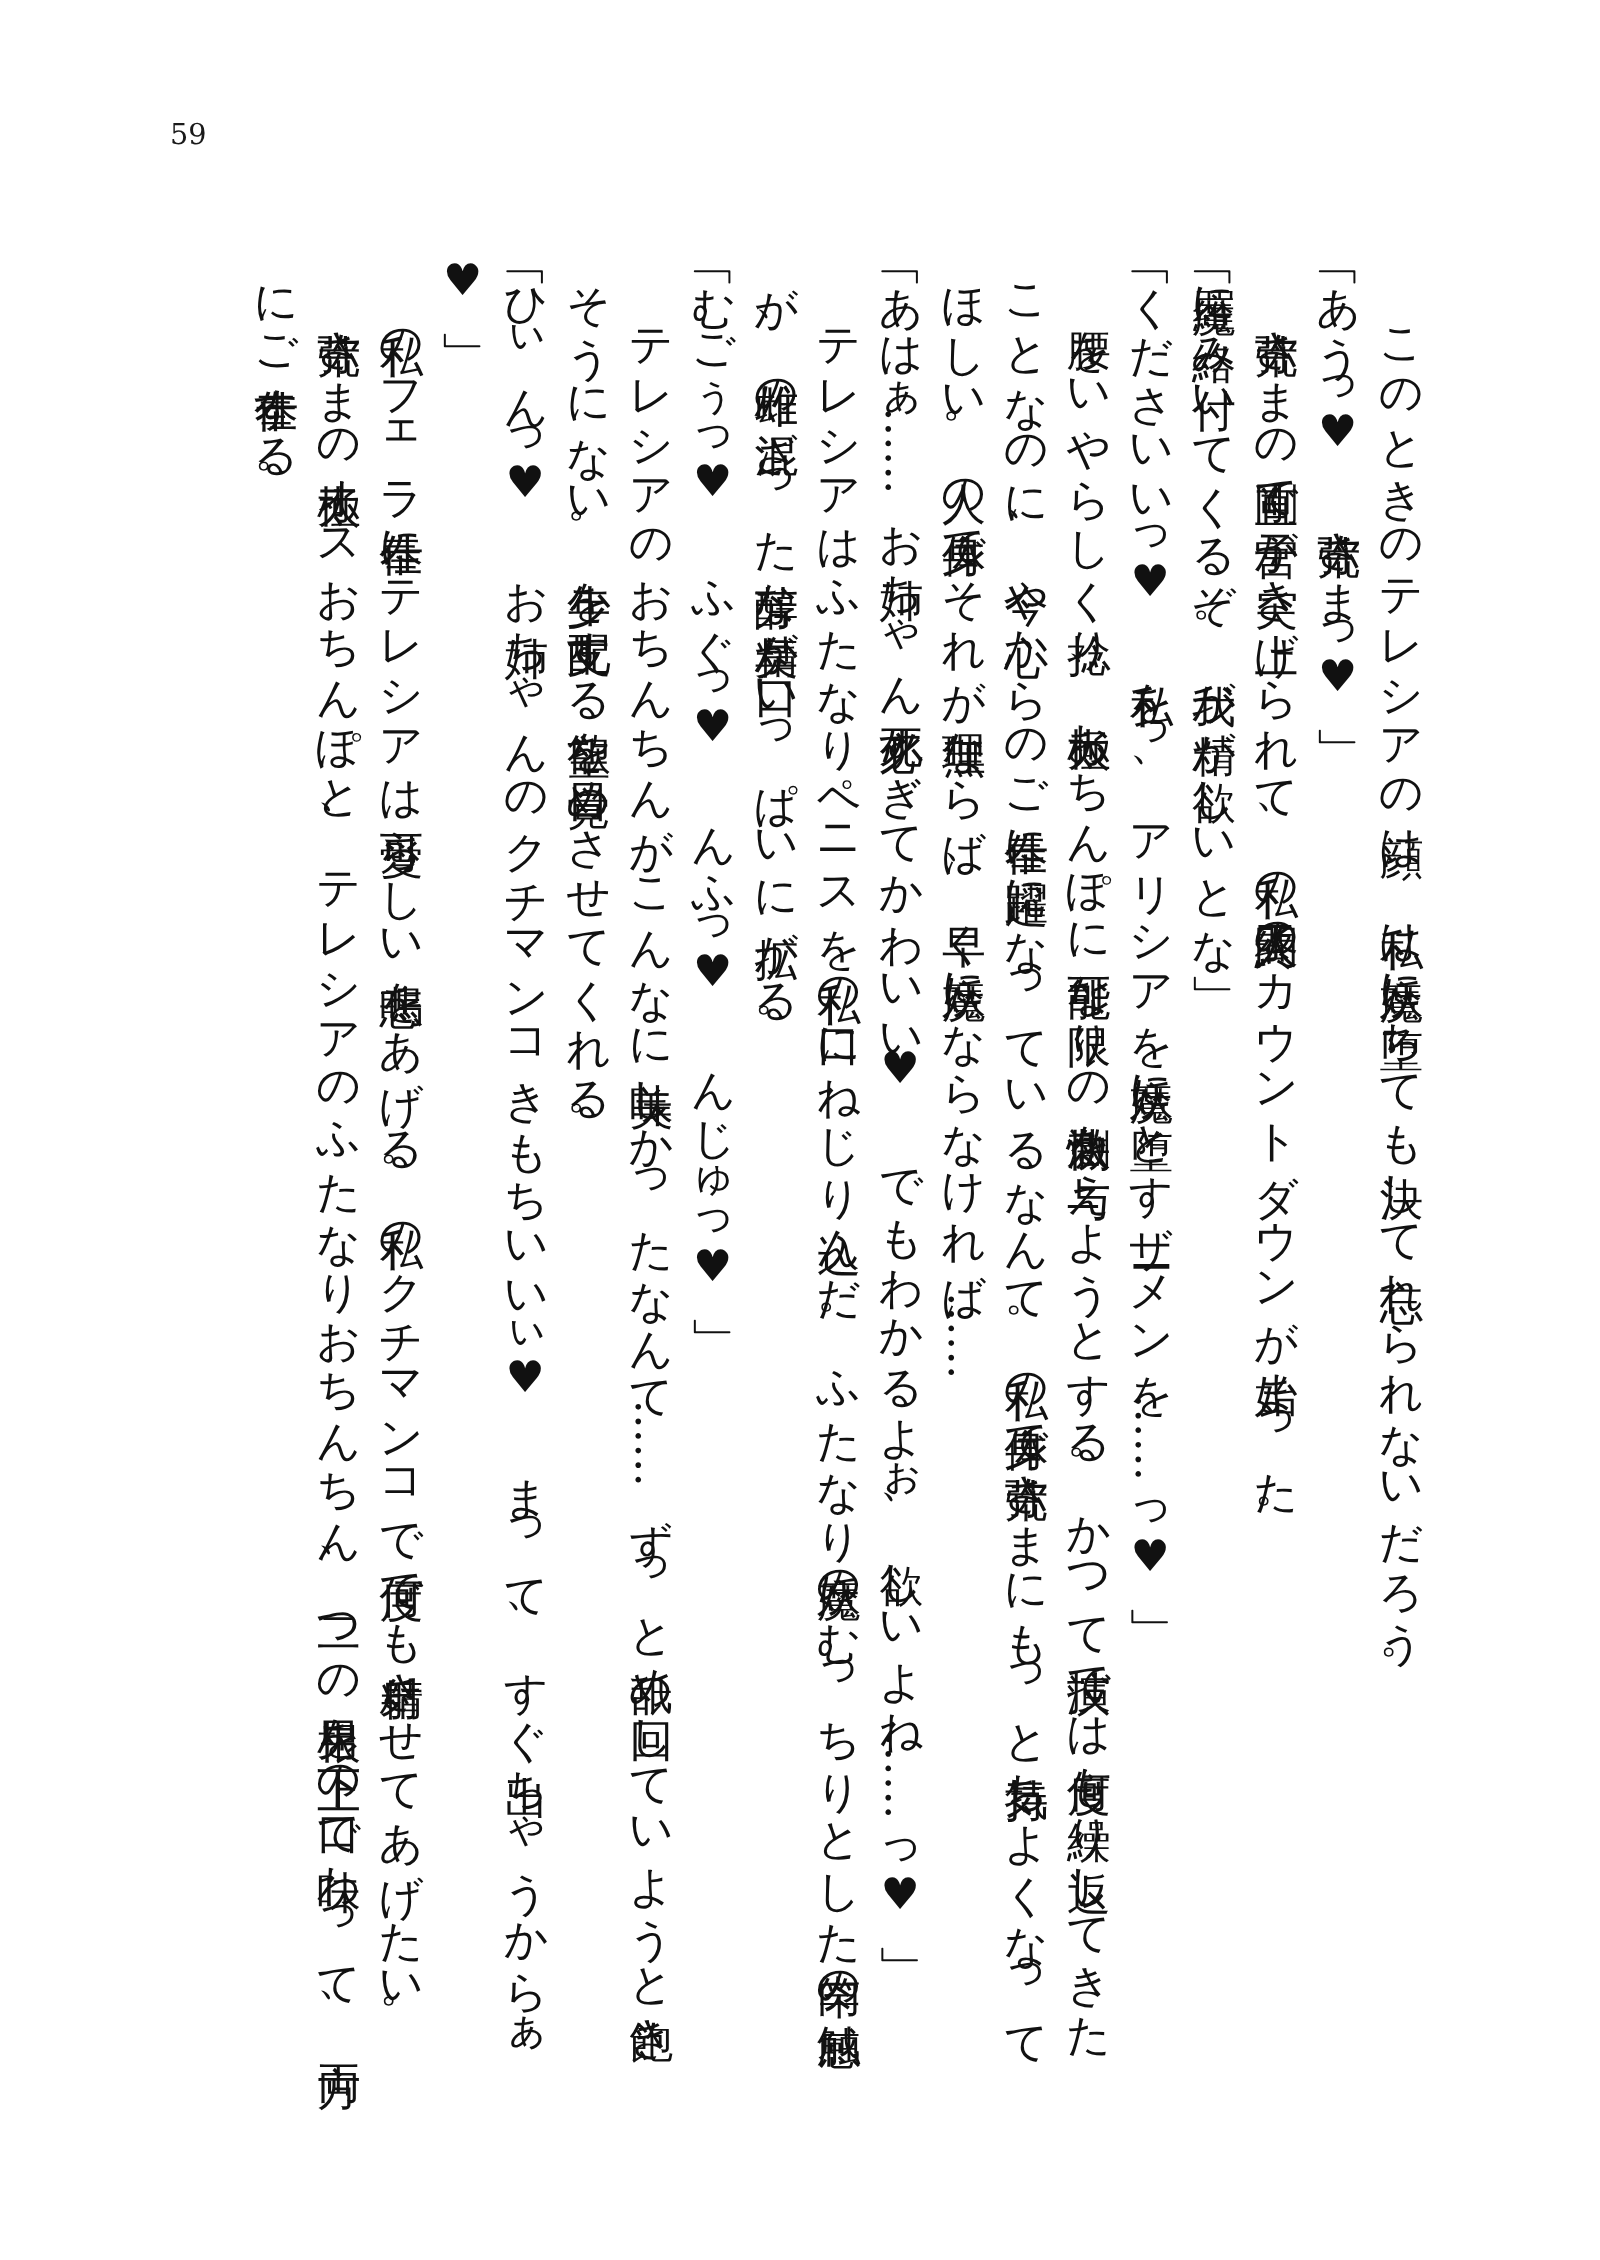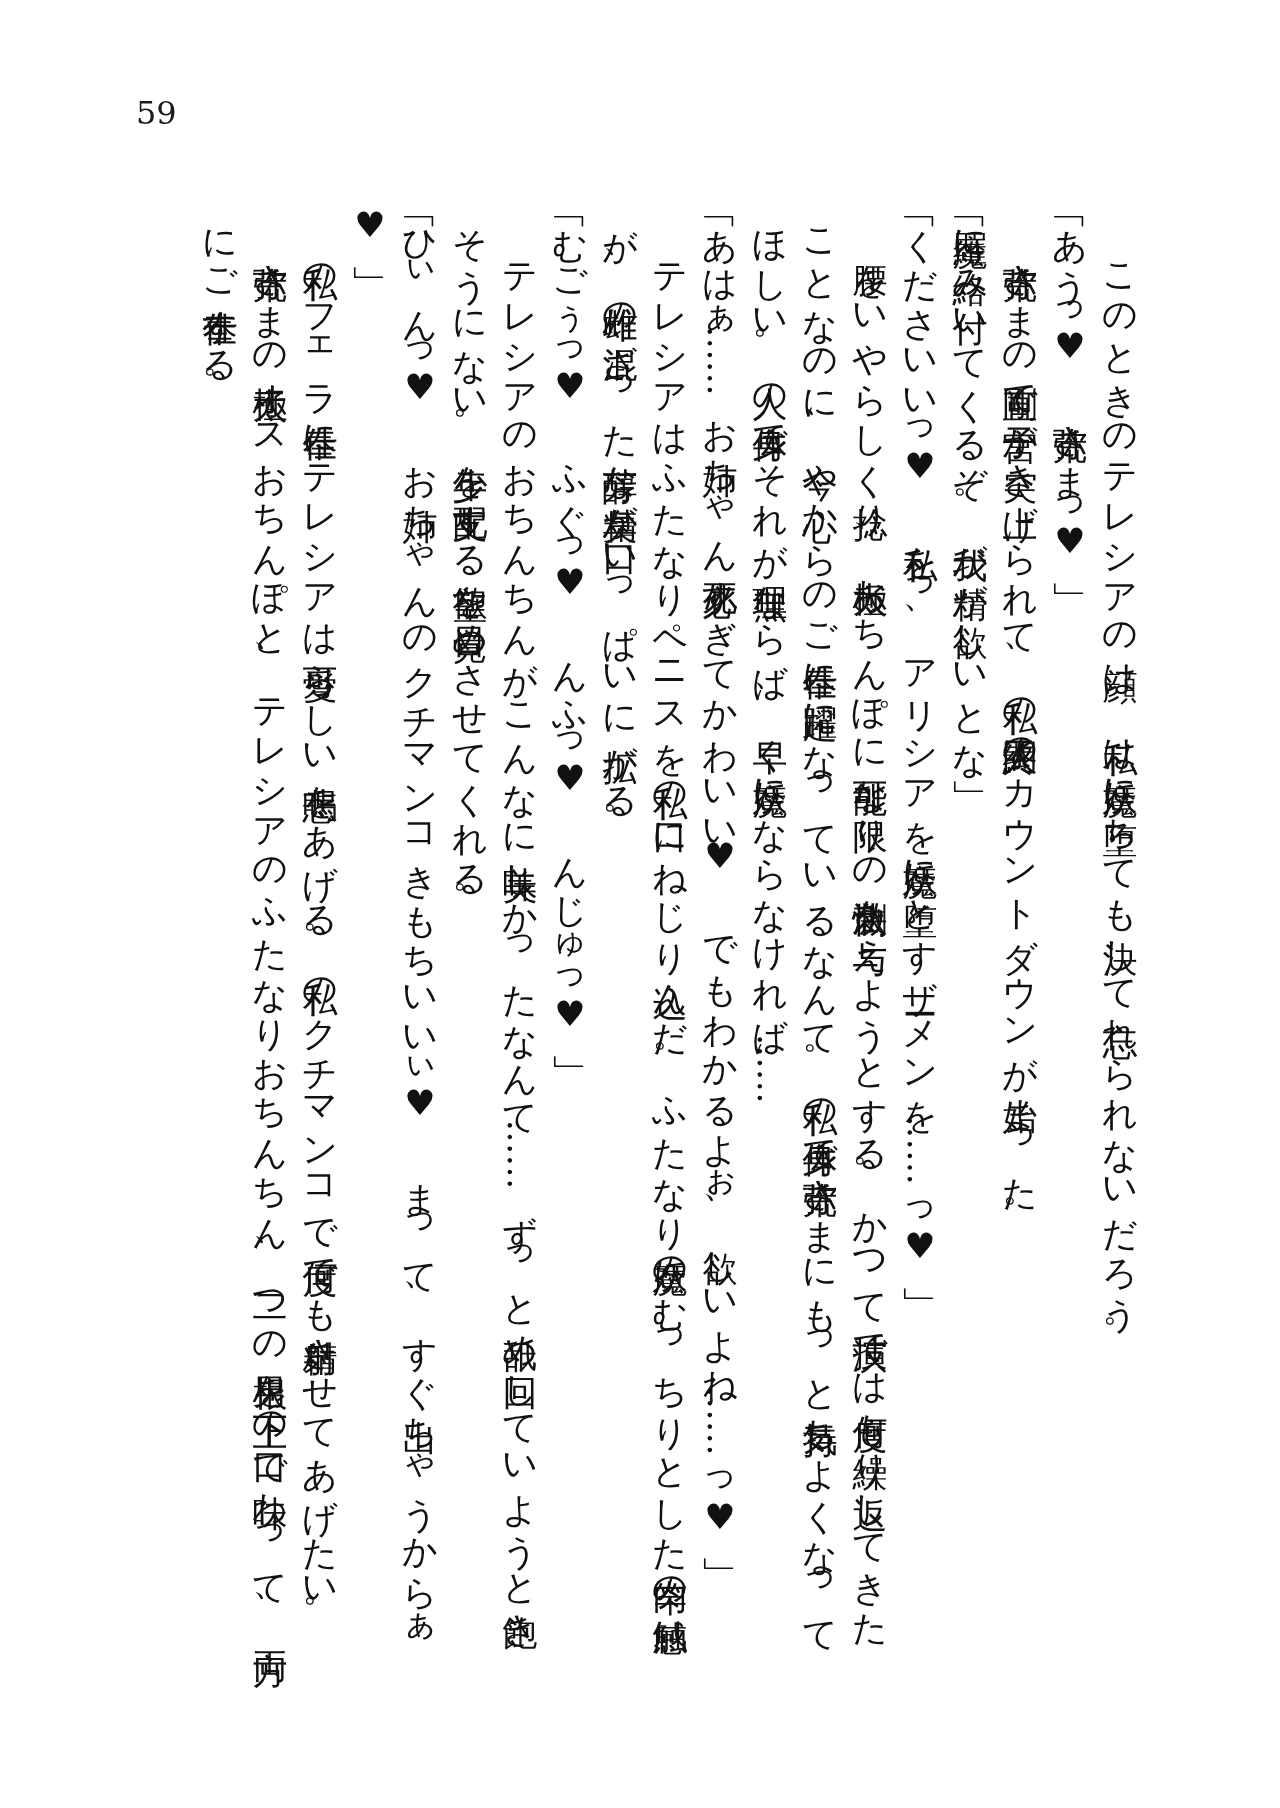--- a/index.html
+++ b/index.html
@@ -12,21 +12,21 @@
     width: 1280px;
     height: 1808px;
     background: #ffffff;
     overflow: hidden;
   }
   .page-number {
     position: absolute;
     left: 136px;
     top: 97px;
     font-family: "DejaVu Serif", "Liberation Serif", serif;
-    font-size: 32px;
+    font-size: 23px;
     line-height: 1;
     color: #1a1a1a;
   }
   .text-body {
     position: absolute;
     top: 205px;
     right: 135px;
     height: 1435px;
     writing-mode: vertical-rl;
     -webkit-writing-mode: vertical-rl;

